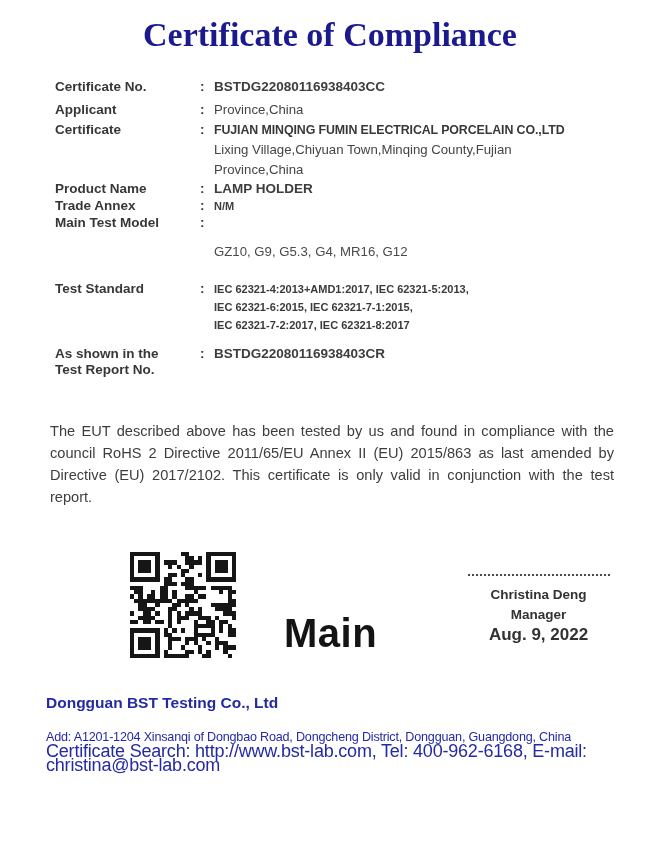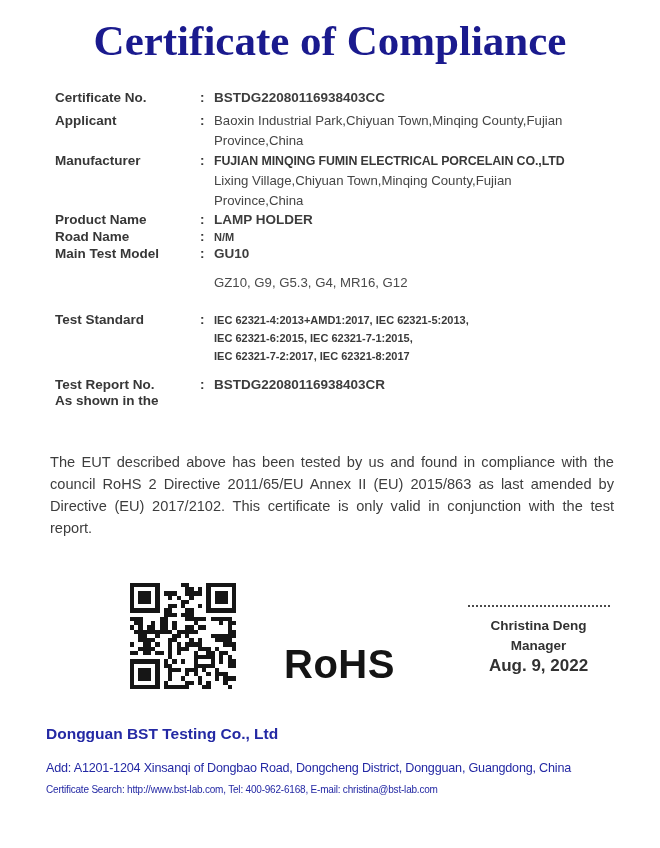--- a/index.html
+++ b/index.html
@@ -9,21 +9,21 @@
   }
   html,body{margin:0;padding:0;background:#fff;}
   .page{
     width:660px;height:848px;background:#ffffff;overflow:hidden;
     font-family:"Liberation Sans",sans-serif;color:var(--text);
     position:relative;box-sizing:border-box;
   }
   .title{
     margin:16px 0 0;text-align:center;
     font-family:"Liberation Serif",serif;font-weight:bold;
-    font-size:43px;letter-spacing:0px;color:var(--title-blue);
+    font-size:34px;letter-spacing:0px;color:var(--title-blue);
   }
   .fields{margin:24px 48px 0 55px;}
   .row{display:flex;align-items:flex-start;}
   .lbl{width:145px;flex:0 0 145px;font-weight:bold;font-size:13.5px;line-height:18px;color:#373737;}
   .sep{width:14px;flex:0 0 14px;font-weight:bold;font-size:13.5px;line-height:18px;color:#373737;}
   .val{flex:1;font-size:13.5px;line-height:18px;color:#3d3d3d;}
   .b{font-weight:bold;}
   .company{font-weight:bold;font-size:12.4px;line-height:20px;letter-spacing:-0.1px;color:#383838;}
   .addr{font-size:13.2px;line-height:20px;color:#454545;}
   .mb10{margin-bottom:4px;}
@@ -51,94 +51,92 @@
     font-weight:bold;font-size:40px;letter-spacing:0.5px;color:#141414;
   }
   .signature{margin:22px 6px 0 auto;width:175px;text-align:center;}
   .sig-line{border-top:2px dotted #4a4a4a;width:142px;margin:0 auto 9px;height:0;}
   .sig-name{font-weight:bold;font-size:13.5px;line-height:20px;color:#323232;}
   .sig-title{font-weight:bold;font-size:13.5px;line-height:20px;color:#323232;}
   .sig-date{font-weight:bold;font-size:17px;line-height:20px;color:#323232;}
   .footer{margin:36px 20px 0 46px;color:var(--footer-blue);}
   .f-company{font-weight:bold;font-size:15.5px;line-height:17px;}
   .f-addr{margin-top:19px;font-size:12.6px;line-height:14px;letter-spacing:-0.2px;}
-  .f-contact{margin-top:8px;font-size:10px;line-height:14px;letter-spacing:-0.2px;}
+  .f-contact{font-size:18px;line-height:14px;letter-spacing:-0.2px;}
 </style>
 </head>
 <body>
 
 <div class="page">
 
   <h1 class="title">Certificate of Compliance</h1>
 
   <div class="fields">
 
     <div class="row mb10">
       <div class="lbl">Certificate No.</div>
       <div class="sep">:</div>
       <div class="val b">BSTDG22080116938403CC</div>
     </div>
 
     <div class="row">
       <div class="lbl" style="line-height:20px;">Applicant</div>
       <div class="sep" style="line-height:20px;">:</div>
       <div class="val">
-        <div class="addr">Baoxin Industrial Park,Chiyuan Town,Minqing County,Fujian</div>
         <div class="addr">Province,China</div>
       </div>
     </div>
 
     <div class="row">
-      <div class="lbl" style="line-height:20px;">Manufacturer</div>
+      <div class="lbl" style="line-height:20px;">Certificate</div>
       <div class="sep" style="line-height:20px;">:</div>
       <div class="val">
         <div class="company">FUJIAN MINQING FUMIN ELECTRICAL PORCELAIN CO.,LTD</div>
         <div class="addr">Lixing Village,Chiyuan Town,Minqing County,Fujian</div>
         <div class="addr">Province,China</div>
       </div>
     </div>
 
     <div class="row">
       <div class="lbl">Product Name</div>
       <div class="sep">:</div>
       <div class="val b">LAMP HOLDER</div>
     </div>
 
     <div class="row">
-      <div class="lbl tight">Road Name</div>
+      <div class="lbl tight">Trade Annex</div>
       <div class="sep tight">:</div>
       <div class="val small-val">N/M</div>
     </div>
 
     <div class="row">
       <div class="lbl">Main Test Model</div>
       <div class="sep">:</div>
-      <div class="val b">GU10</div>
     </div>
 
     <div class="row models-row">
       <div class="lbl"></div>
       <div class="sep"></div>
       <div class="val models">GZ10, G9, G5.3, G4, MR16, G12</div>
     </div>
 
     <div class="row std-row">
       <div class="lbl">Test Standard</div>
       <div class="sep">:</div>
       <div class="val">
         <div class="std-line">IEC 62321-4:2013+AMD1:2017, IEC 62321-5:2013,</div>
         <div class="std-line">IEC 62321-6:2015, IEC 62321-7-1:2015,</div>
         <div class="std-line">IEC 62321-7-2:2017, IEC 62321-8:2017</div>
       </div>
     </div>
 
     <div class="row report-row">
       <div class="lbl lbl2">
+        <div>As shown in the</div>
         <div>Test Report No.</div>
-        <div>As shown in the</div>
       </div>
       <div class="sep tight">:</div>
       <div class="val b tight">BSTDG22080116938403CR</div>
     </div>
 
   </div>
 
   <p class="statement">The EUT described above has been tested by us and found in compliance with the council RoHS 2 Directive 2011/65/EU Annex II (EU) 2015/863 as last amended by Directive (EU) 2017/2102. This certificate is only valid in conjunction with the test report.</p>
 
   <div class="marks-row">
@@ -762,21 +760,21 @@
         <i></i>
         <i class="k"></i>
         <i class="k"></i>
         <i></i>
         <i></i>
         <i></i>
         <i></i>
         <i class="k"></i>
         <i></i>
       </div>
-    <div class="rohs">RoHS</div>
+    <div class="rohs">Main</div>
     <div class="signature">
       <div class="sig-line"></div>
       <div class="sig-name">Christina Deng</div>
       <div class="sig-title">Manager</div>
       <div class="sig-date">Aug. 9, 2022</div>
     </div>
   </div>
 
   <div class="footer">
     <div class="f-company">Dongguan BST Testing Co., Ltd</div>

